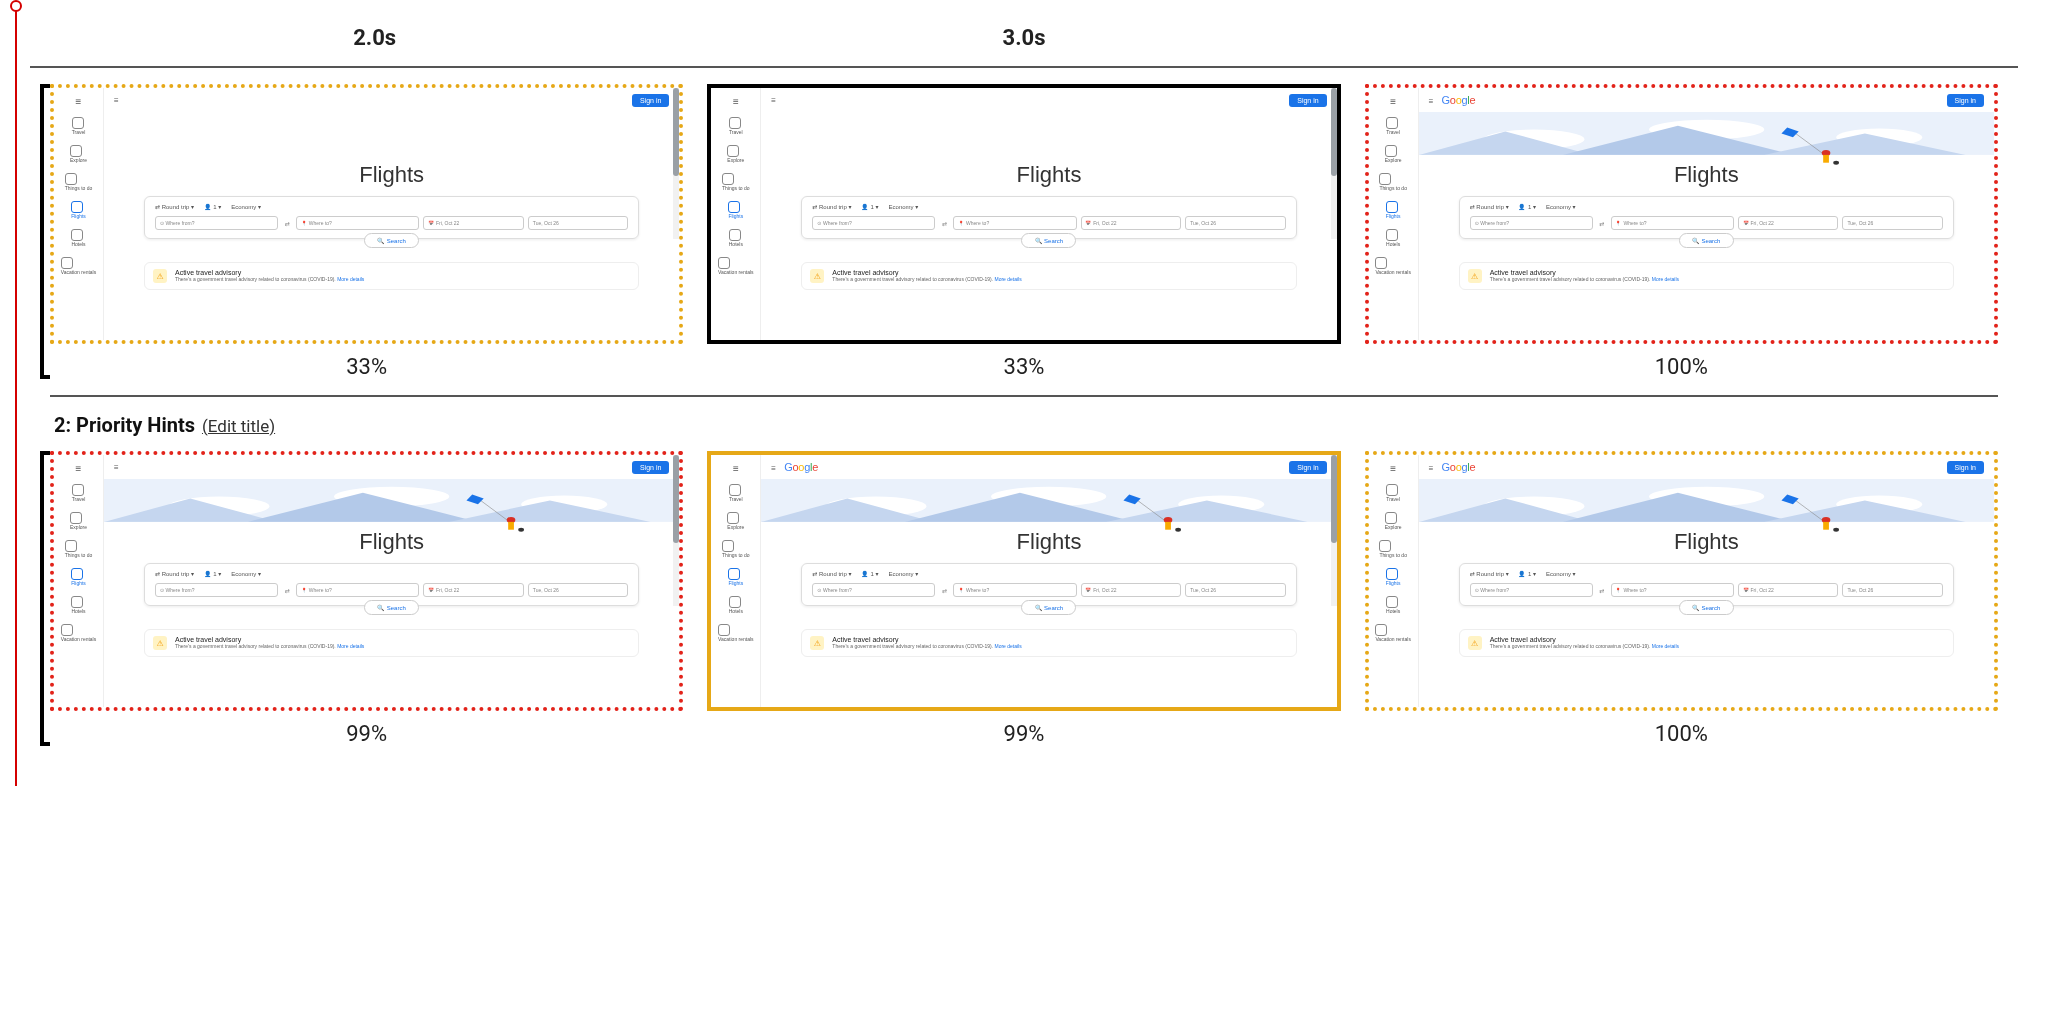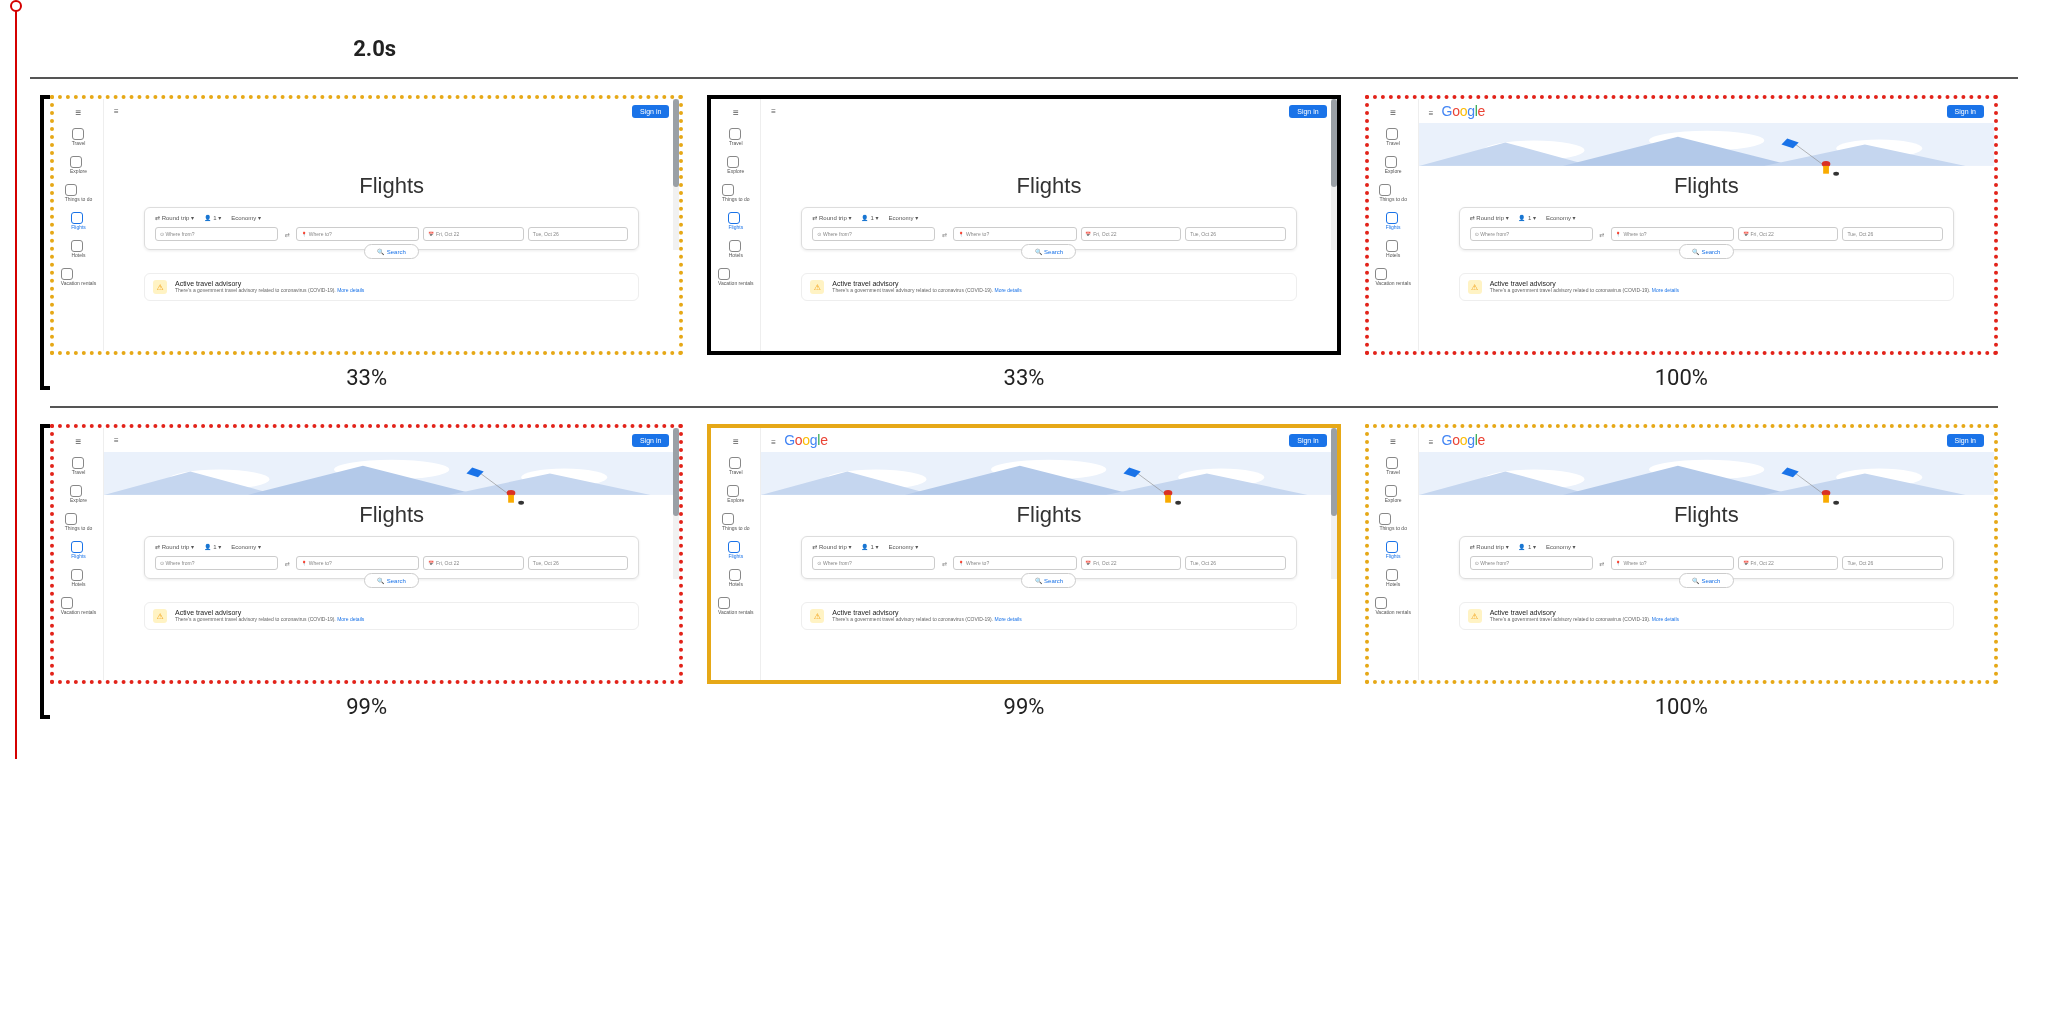--- a/index.html
+++ b/index.html
@@ -30,21 +30,21 @@
     background: #d40000;
     z-index: 10;
   }
   .content {
     padding-left: 30px;
     padding-right: 30px;
   }
   .time-header {
     display: grid;
     grid-template-columns: 1fr 1fr 1fr;
-    padding: 36px 20px 16px 20px;
+    padding: 25px 20px 16px 20px;
     border-bottom: 2px solid #555;
   }
   .time-header span {
     text-align: center;
     font-weight: 700;
     font-size: 22px;
     color: #222;
   }
   .row-section {
     padding: 16px 20px 0 20px;
@@ -142,21 +142,21 @@
   }
   .mock .topbar {
     height: 24px;
     display: flex;
     justify-content: space-between;
     align-items: center;
     padding: 0 10px;
     font-size: 8px;
   }
   .mock .logo-txt {
-    font-size: 14px;
+    font-size: 11px;
     color: #4285f4;
     font-weight: 500;
     letter-spacing: -0.3px;
   }
   .mock .logo-txt .r{color:#ea4335}.mock .logo-txt .y{color:#fbbc05}.mock .logo-txt .b{color:#4285f4}.mock .logo-txt .g{color:#34a853}
   .mock .signin-btn {
     background: #1a73e8;
     color: #fff;
     font-size: 7px;
     padding: 3px 8px;
@@ -263,20 +263,21 @@
 </head>
 <body>
 
 <div class="timeline-marker"></div>
 <div class="timeline-line"></div>
 
 <div class="content">
 
   <div class="time-header">
     <span>2.0s</span>
+    <span>3.0s</span>
   </div>
 
   <div class="row-section">
     <div class="frames">
       <div class="frame-wrap">
         <div class="left-bracket">
             <div class="seg show"></div>
           </div>
         <div class="frame border-dotted-amber">
           <div class="mock">
@@ -497,20 +498,24 @@
             </div>
         </div>
         <div class="pct-label">100%</div>
       </div>
     </div>
   </div>
 
   <div class="row-divider"></div>
 
   <div class="row-section">
+    <div class="row-title">
+      <span>2: </span><span>Priority Hints</span>
+      <span class="edit-link">(Edit title)</span>
+    </div>
     <div class="frames">
       <div class="frame-wrap">
         <div class="left-bracket">
             <div class="seg show"></div>
           </div>
         <div class="frame border-dotted-red">
           <div class="mock">
   <div class="sidebar">
     <div style="font-size:10px;color:#555">≡</div>
     <div>

